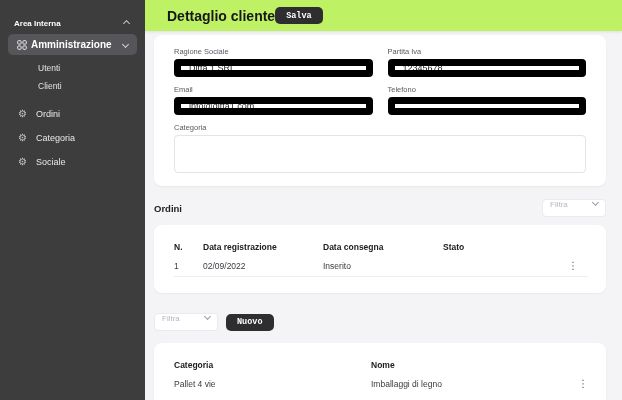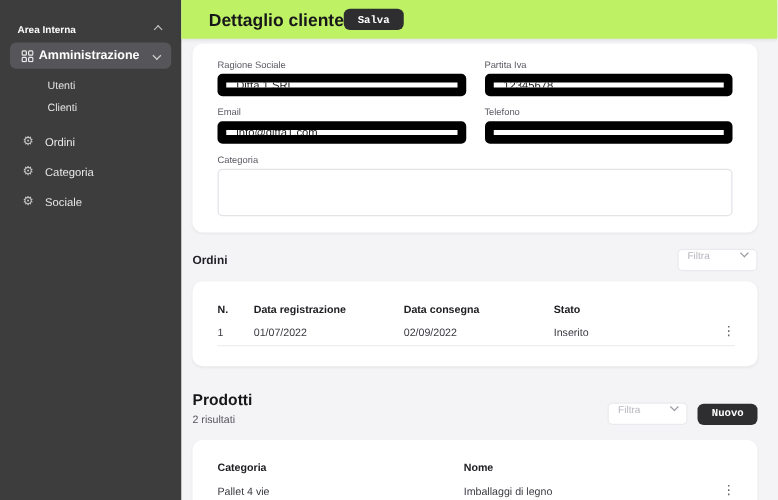--- a/index.html
+++ b/index.html
@@ -140,32 +140,27 @@
     <section class="card table-card">
       <div class="trow thead ordcols">
         <span>N.</span>
         <span>Data registrazione</span>
         <span>Data consegna</span>
         <span>Stato</span>
         <span></span>
       </div>
       <div class="trow tdata lined ordcols">
         <span>1</span>
-        <span>01/07/2022</span>
         <span>02/09/2022</span>
         <span>Inserito</span>
         <span class="kebab">⋮</span>
       </div>
     </section>
 
     <div class="prodhead">
-      <div>
-        <h2>Prodotti</h2>
-        <div class="results">2 risultati</div>
-      </div>
       <div class="actions">
         <div class="select">
           <span>Filtra</span>
           <span class="chev down"></span>
         </div>
         <button class="btn-dark">Nuovo</button>
       </div>
     </div>
 
     <section class="card prod-card">

